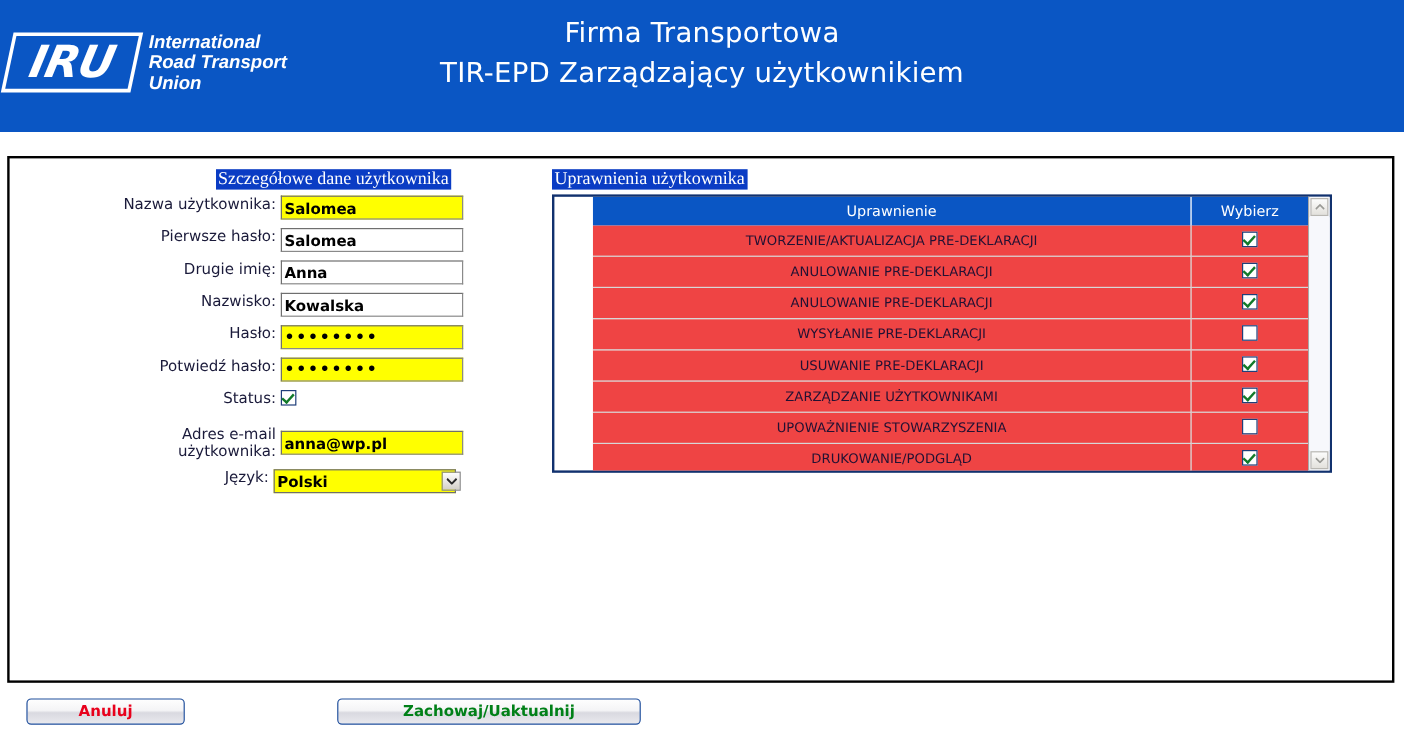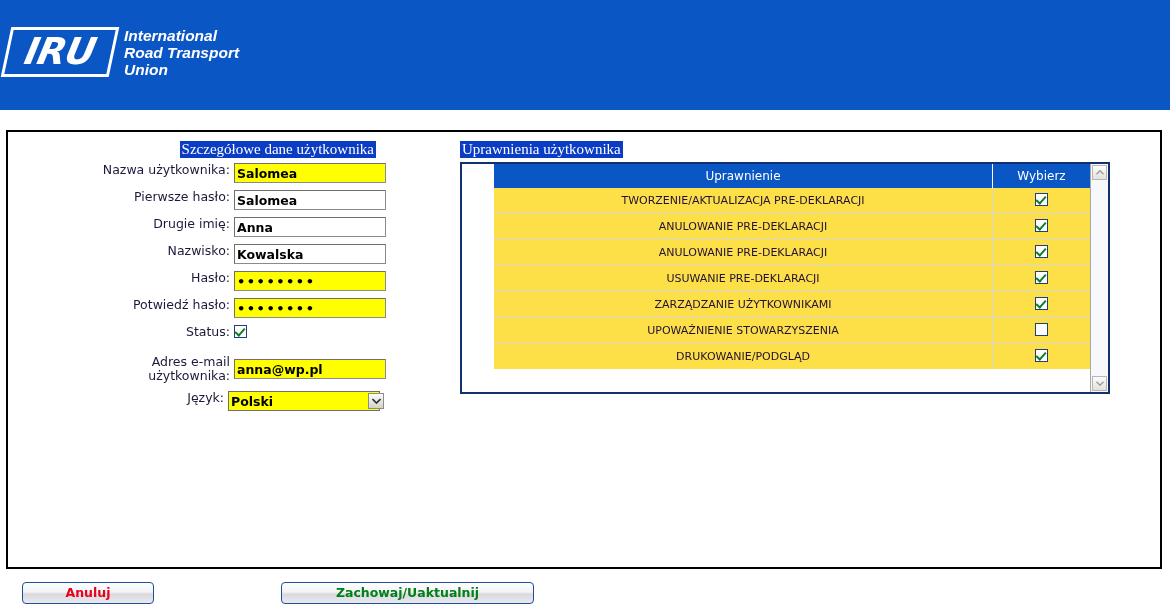--- a/index.html
+++ b/index.html
@@ -264,21 +264,21 @@
   }
   table.perm-table th:last-child { border-right: none; }
   table.perm-table td {
     height: 23px;
     border-bottom: 1px solid #d7d7d7;
     border-right: 1px solid #d7d7d7;
     font-family: "DejaVu Sans", sans-serif;
     font-size: 11px;
     color: #221133;
     text-align: center;
-    background: #fde047;
+    background: #ef4444;
   }
   table.perm-table td:last-child { border-right: none; }
   table.perm-table tr:last-child td { border-bottom: none; }
   .col-select { width: 95px; }
   .perm-check-cell {
     text-align: center;
   }
   
   #perm-scrollbar {
     flex: 0 0 17px;
@@ -347,20 +347,24 @@
       <div id="logo-mark-inner"></div>
     </div>
     <div id="logo-text-iru">IRU</div>
     <div id="logo-words">
       <div>International</div>
       <div>Road Transport</div>
       <div>Union</div>
     </div>
   </div>
 
+  <div id="header-titles">
+    <div class="header-title-line">Firma Transportowa</div>
+    <div class="header-title-line">TIR-EPD Zarządzający użytkownikiem</div>
+  </div>
 
 </div>
 
 <div id="content-panel">
 
   <div id="user-details-section">
     <div id="user-details-title-wrap">
       <span class="section-title">Szczegółowe dane użytkownika</span>
     </div>
 
@@ -441,20 +445,24 @@
                 <td>TWORZENIE/AKTUALIZACJA PRE-DEKLARACJI</td>
                 <td class="perm-check-cell col-select"><span class="cbx checked"></span></td>
               </tr>
               <tr>
                 <td>ANULOWANIE PRE-DEKLARACJI</td>
                 <td class="perm-check-cell col-select"><span class="cbx checked"></span></td>
               </tr>
               <tr>
                 <td>ANULOWANIE PRE-DEKLARACJI</td>
                 <td class="perm-check-cell col-select"><span class="cbx checked"></span></td>
+              </tr>
+              <tr>
+                <td>WYSYŁANIE PRE-DEKLARACJI</td>
+                <td class="perm-check-cell col-select"><span class="cbx"></span></td>
               </tr>
               <tr>
                 <td>USUWANIE PRE-DEKLARACJI</td>
                 <td class="perm-check-cell col-select"><span class="cbx checked"></span></td>
               </tr>
               <tr>
                 <td>ZARZĄDZANIE UŻYTKOWNIKAMI</td>
                 <td class="perm-check-cell col-select"><span class="cbx checked"></span></td>
               </tr>
               <tr>

